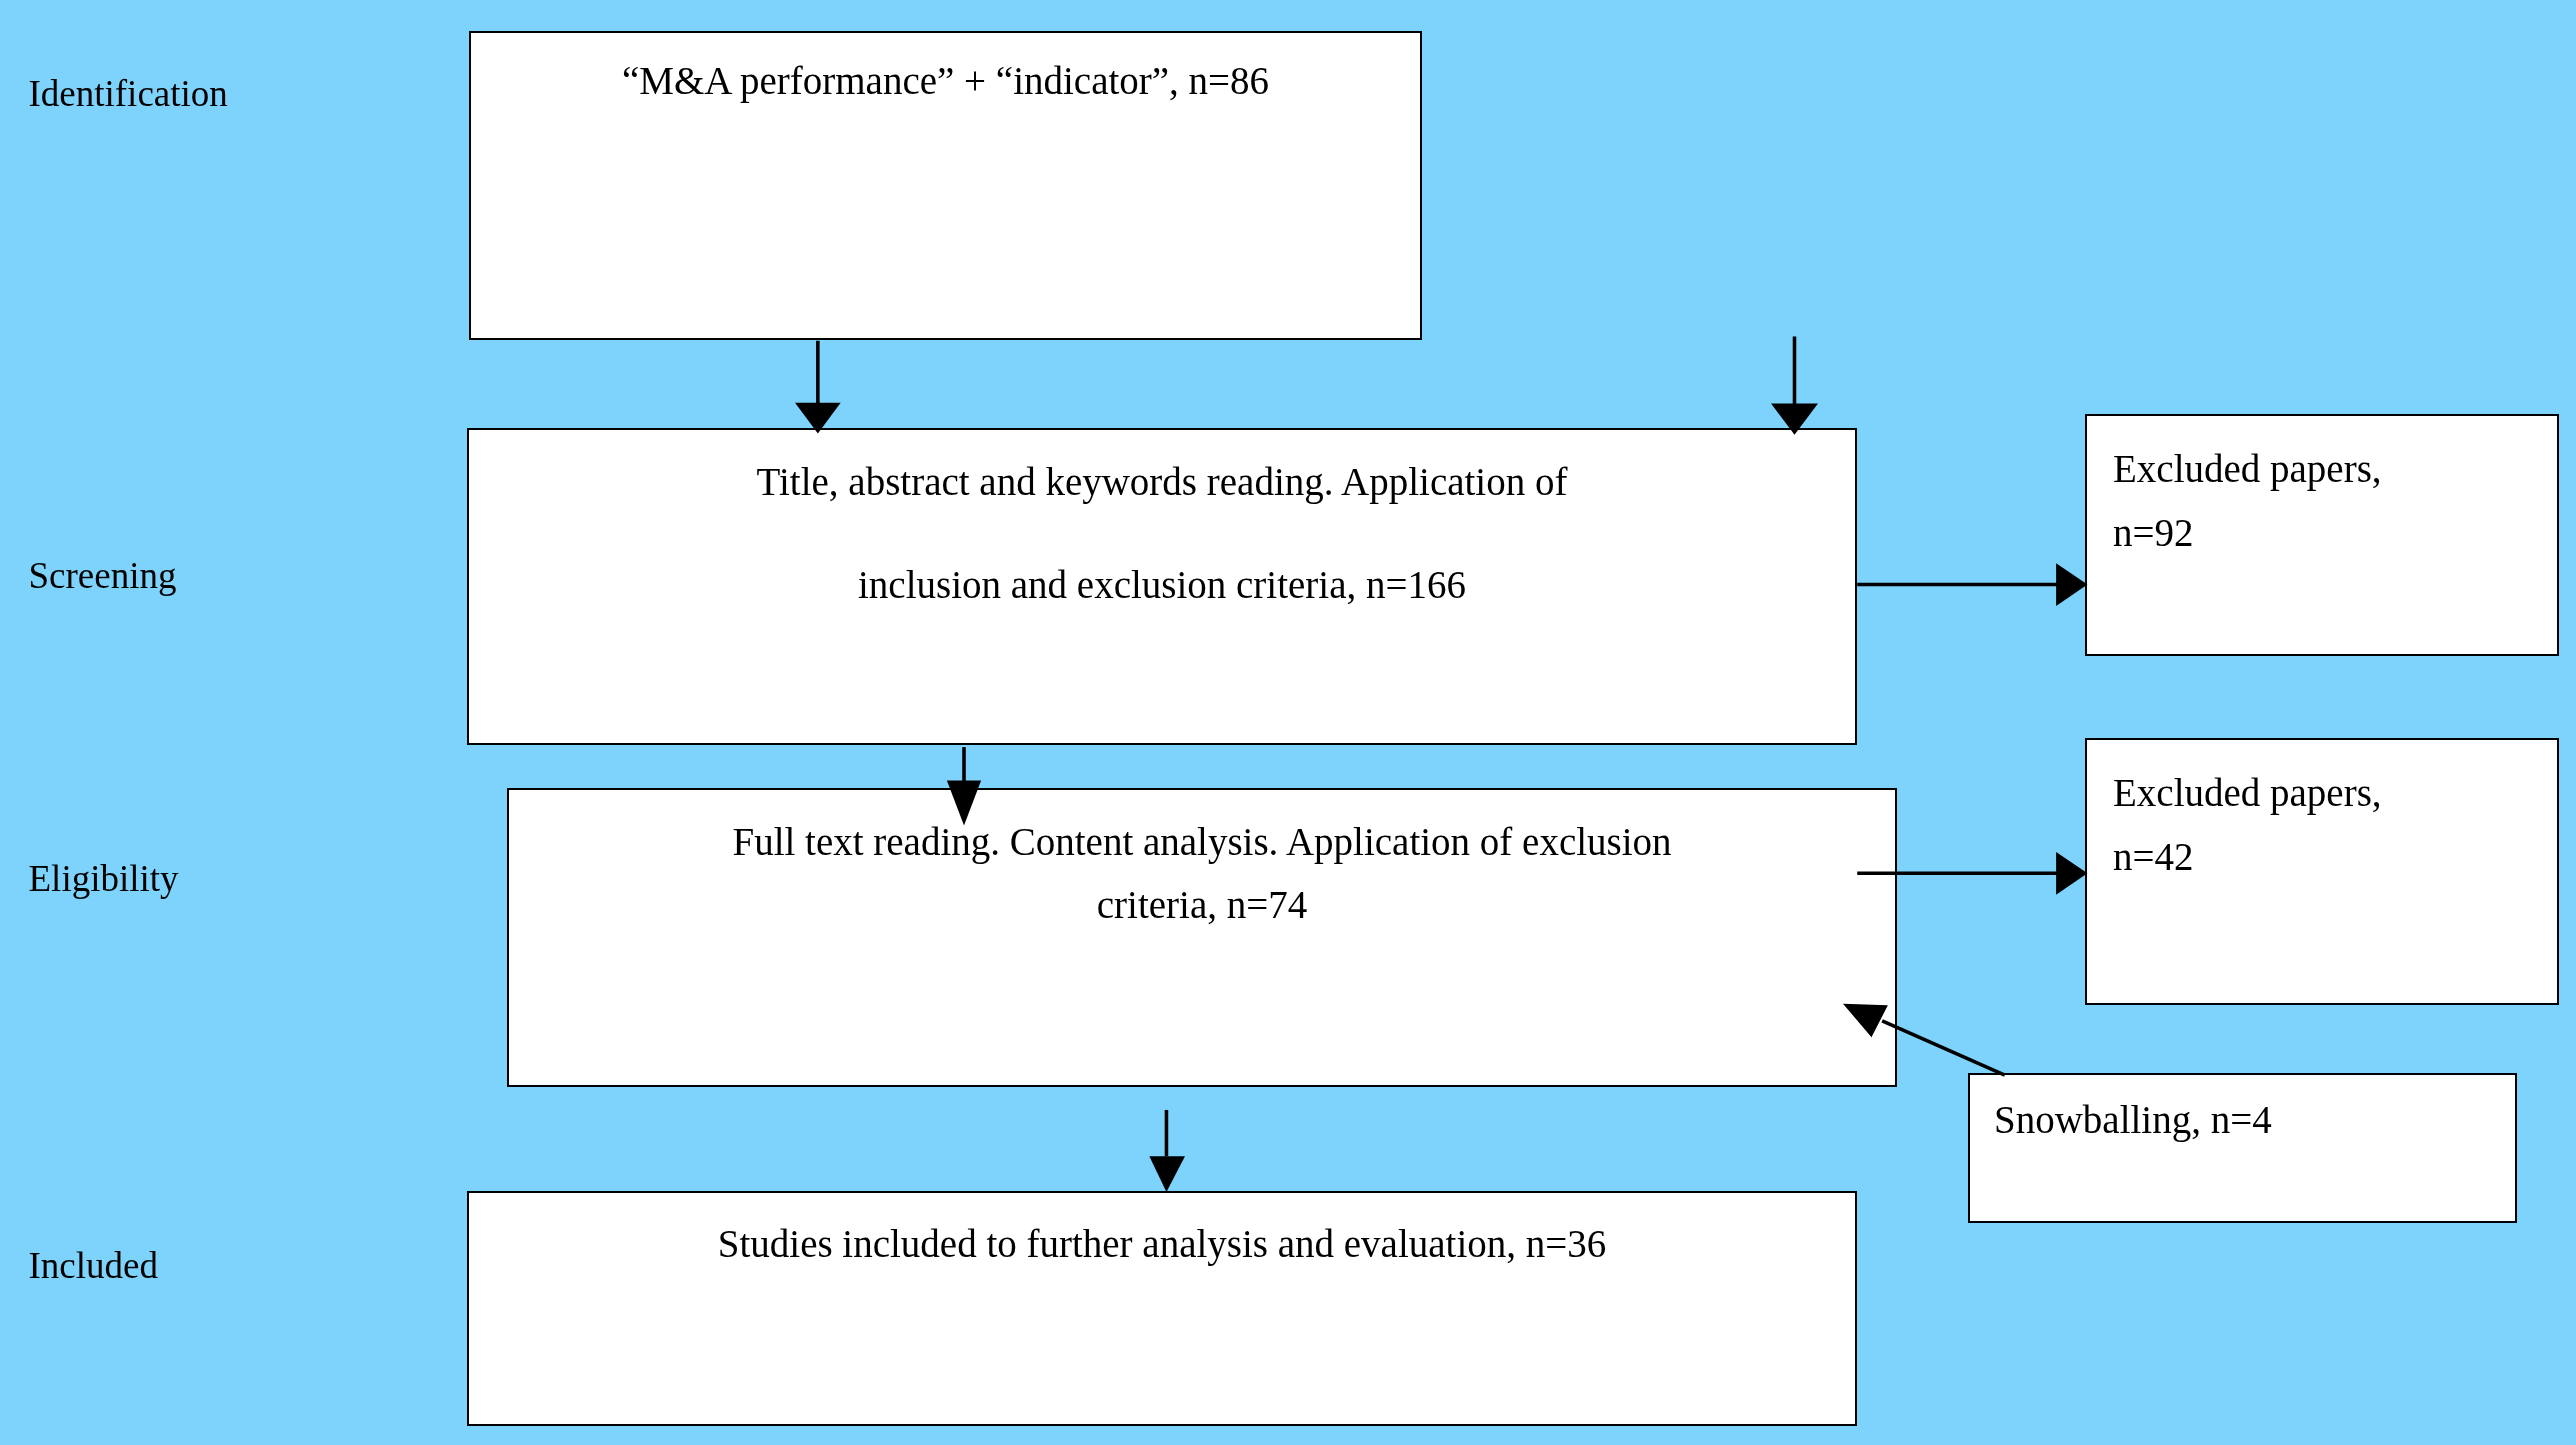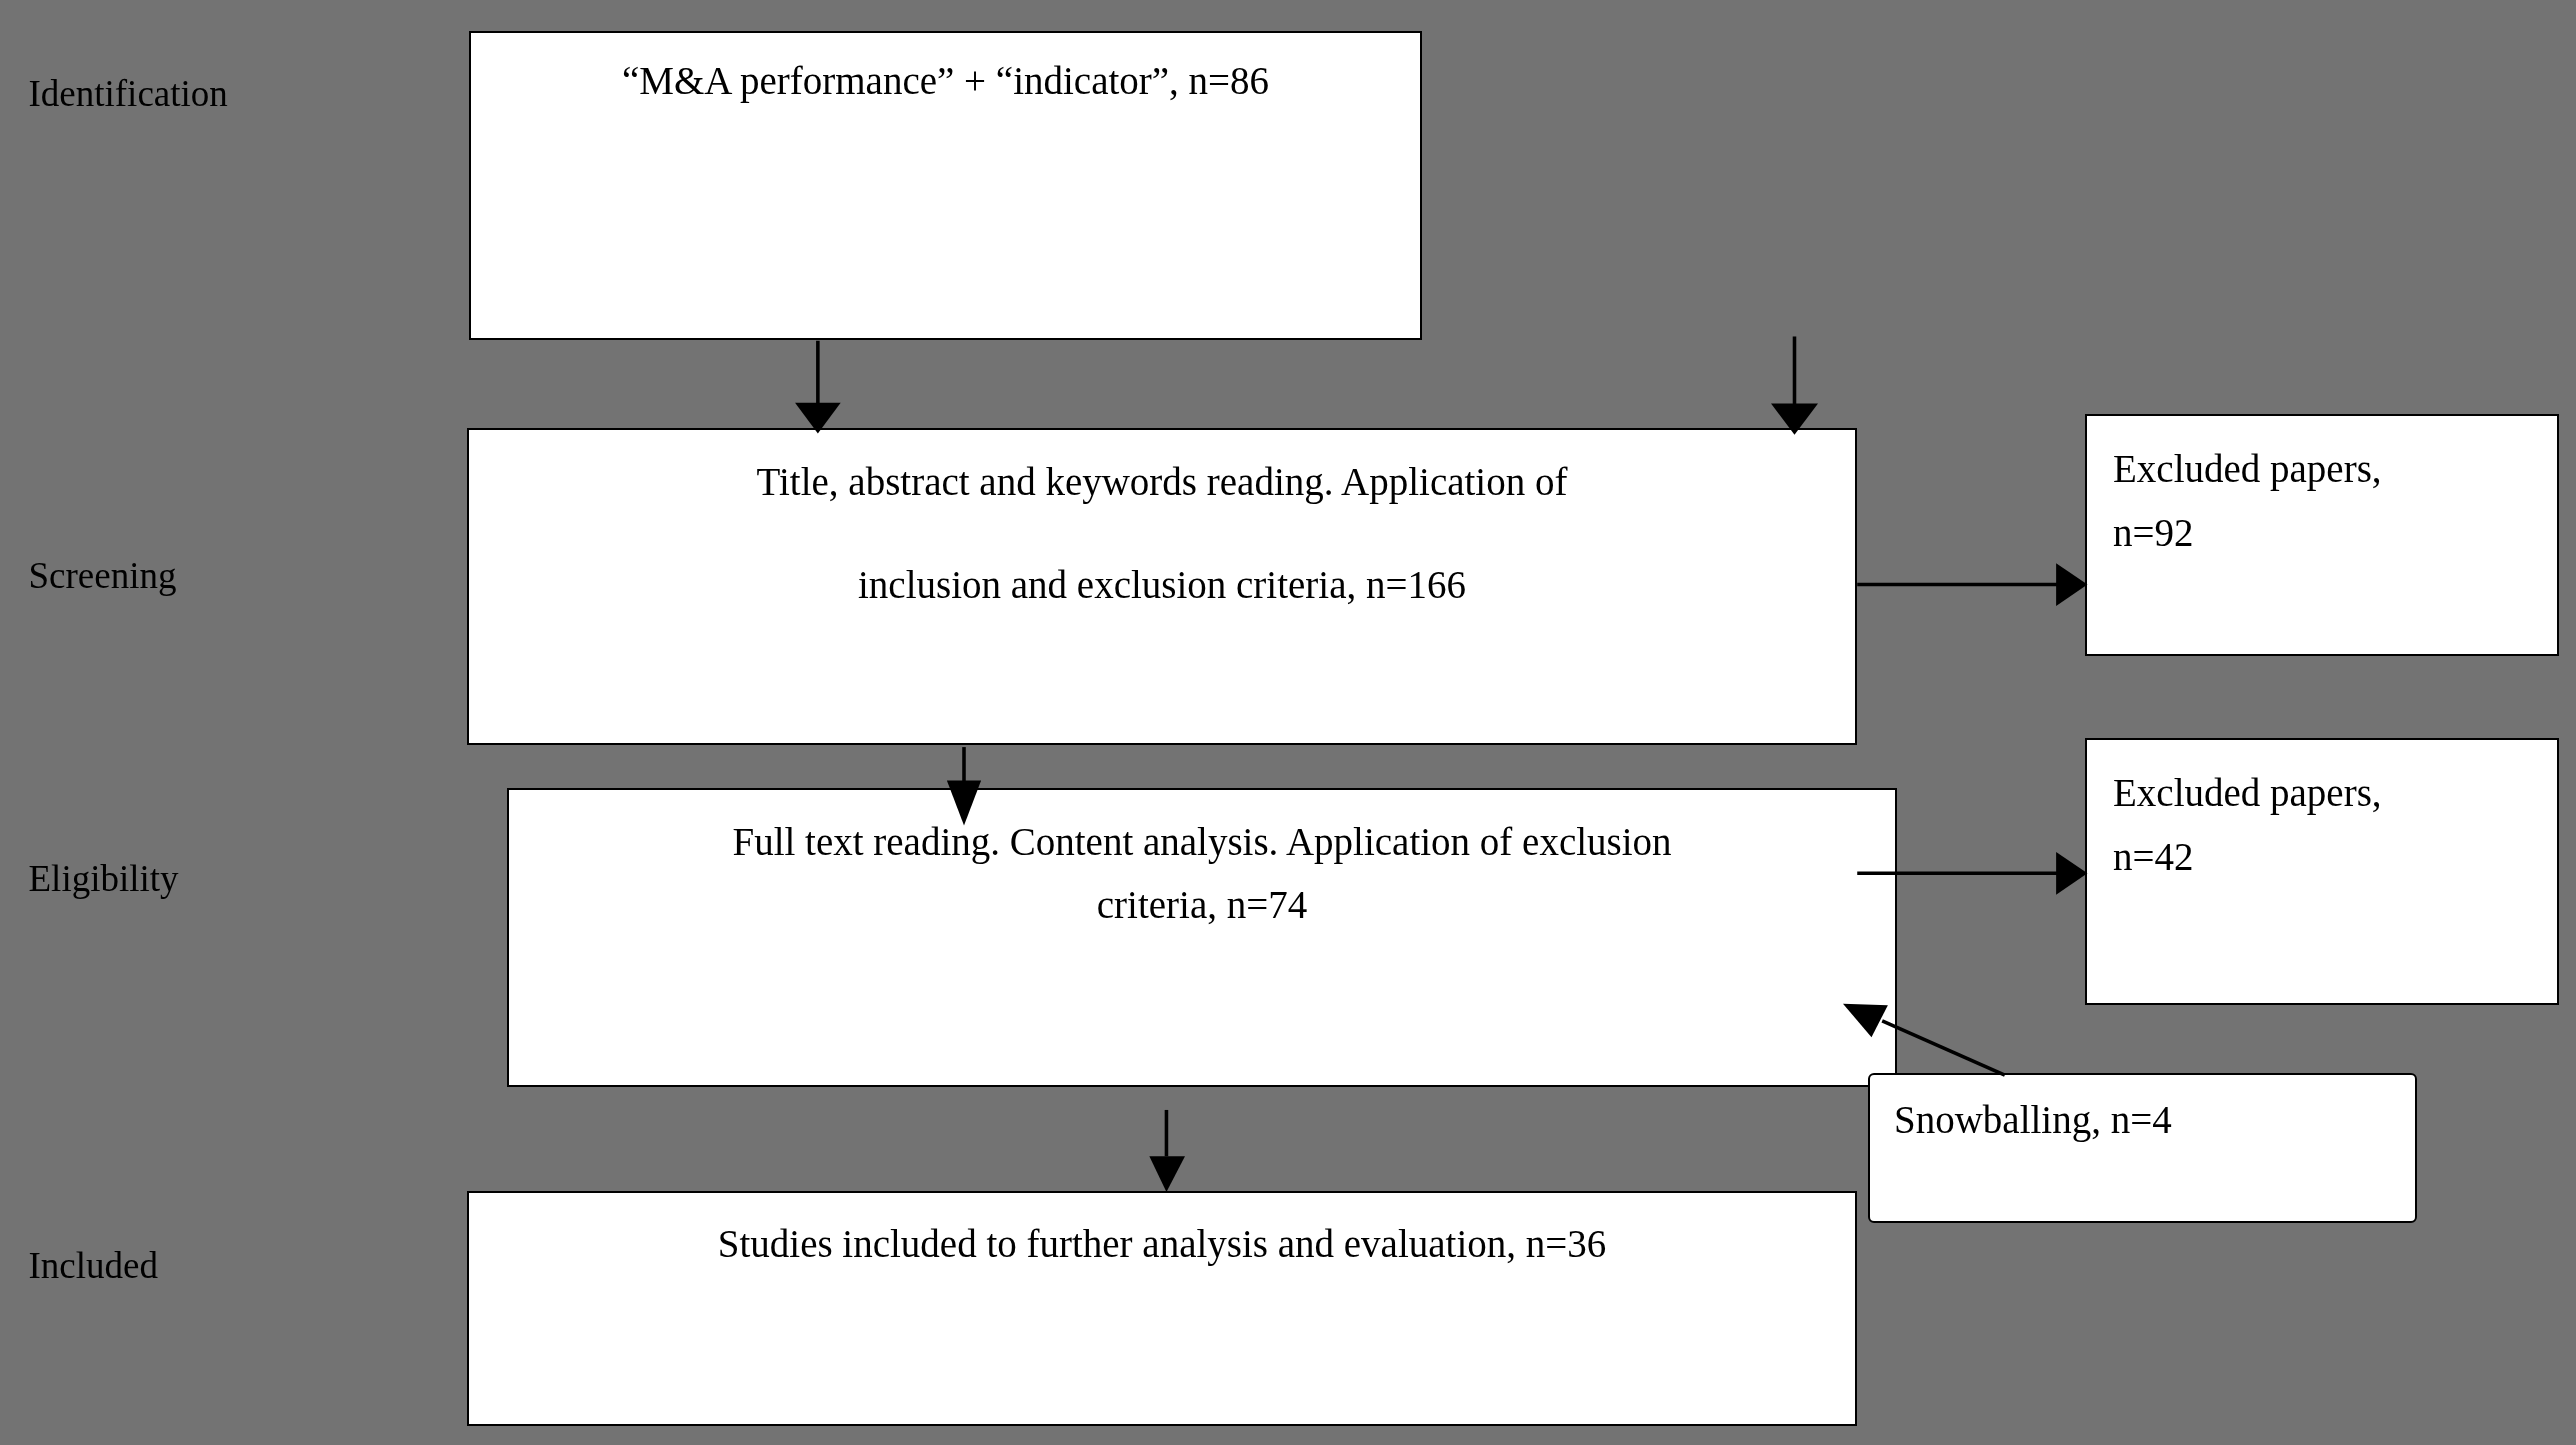--- a/index.html
+++ b/index.html
@@ -5,21 +5,21 @@
 <style>
   html,body{margin:0;padding:0;background:#ffffff;}
   body{
     font-family:"Liberation Serif","DejaVu Serif",serif;
     color:#000000;
   }
   #canvas{
     position:relative;
     width:2576px;
     height:1445px;
-    background:#737373;
+    background:#7dd3fc;
     overflow:hidden;
   }
   .stage-label{
     position:absolute;
     font-size:37px;
     line-height:1.1;
     color:#000;
     white-space:nowrap;
   }
   .box{
@@ -86,21 +86,21 @@
   <div class="box" style="left:467px; top:788px; width:1390px; height:299px;margin-left:40px;">
     <div class="box-text" style="padding-top:20px;">Full text reading. Content analysis. Application of exclusion</div>
     <div class="box-text" style="padding-top:0;">criteria, n=74</div>
   </div>
 
   <div class="box" style="left:2085px; top:738px; width:474px; height:267px;">
     <div class="box-text justify">Excluded  papers,</div>
     <div class="box-text left" style="padding-top:0;padding-left:26px;">n=42</div>
   </div>
 
-  <div class="box" style="left:1868px; top:1073px; width:549px; height:150px;border-radius:6px;">
+  <div class="box" style="left:1968px; top:1073px; width:549px; height:150px;">
     <div class="box-text left" style="padding-top:13px;padding-left:24px;">Snowballing, n=4</div>
   </div>
 
   <div class="box" style="left:467px; top:1191px; width:1390px; height:235px;">
     <div class="box-text" style="padding-top:18.5px;">Studies included to further analysis and evaluation, n=36</div>
   </div>
 
   <svg class="arrows" viewBox="0 0 3613 2027">
 
     <g>

